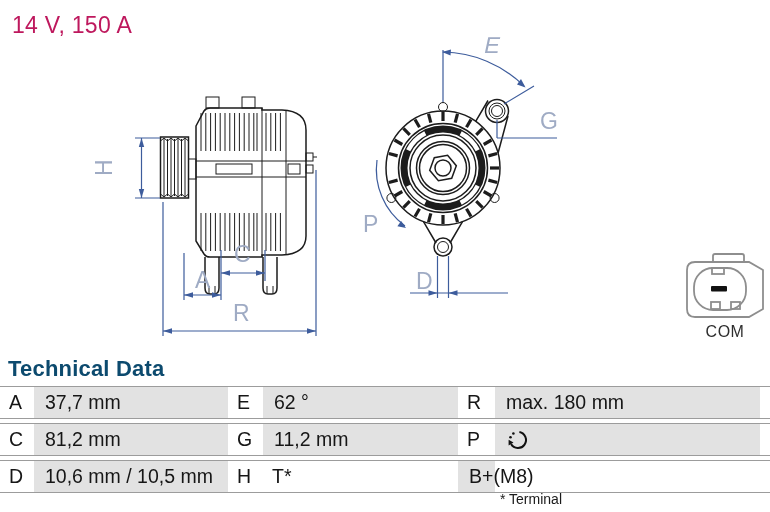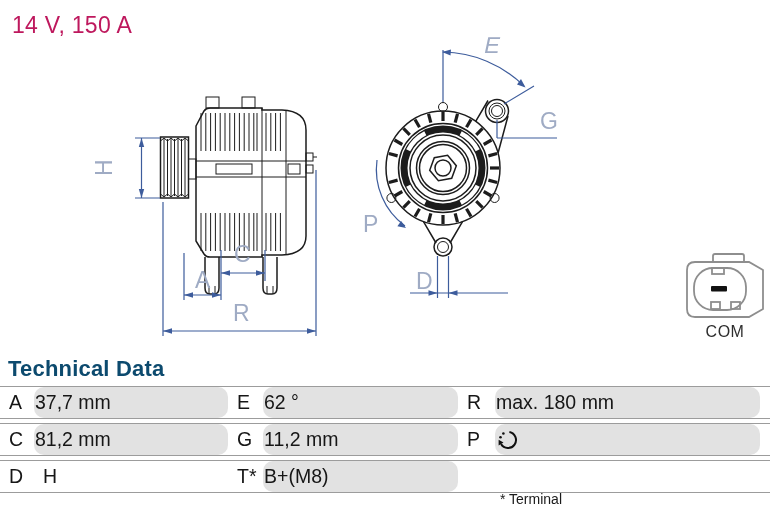--- a/index.html
+++ b/index.html
@@ -4,21 +4,21 @@
 <style>
   html,body{margin:0;padding:0;}
   body{width:770px;height:512px;background:#ffffff;font-family:"Liberation Sans",sans-serif;position:relative;overflow:hidden;}
   .stage{position:absolute;left:0;top:0;width:770px;height:512px;}
   .title{position:absolute;left:12px;top:12px;font-size:23px;color:#be185d;letter-spacing:.3px;}
   svg.diagram{position:absolute;left:0;top:0;}
   .tech-title{position:absolute;left:8px;top:356px;font-size:22px;font-weight:bold;color:#0c4a6e;letter-spacing:.2px;}
   .table-wrap{position:absolute;left:0;top:386px;width:770px;}
   .t-row{display:grid;grid-template-columns:34px 194px 35px 195px 37px 265px;width:770px;height:31px;line-height:31px;border-top:1px solid #9c9c9c;border-bottom:1px solid #9c9c9c;margin-bottom:4px;font-size:19.5px;color:#161616;}
   .t-label{background:#ffffff;padding-left:9px;}
-  .t-value{background:#e2e2e2;padding-left:1px;white-space:nowrap;border-radius:10px;}
+  .t-value{background:#e2e2e2;padding-left:11px;white-space:nowrap;}
   .t-icon-cell{display:flex;align-items:center;}
   .footnote{position:absolute;left:500px;top:491px;font-size:14px;color:#1a1a1a;}
   .blk{stroke:#1c1c1c;fill:none;stroke-width:1.5;}
   .blk-thin{stroke:#1c1c1c;fill:none;stroke-width:1;}
   .dim{stroke:#3d5c9c;fill:none;stroke-width:1.2;}
   .dimfill{fill:#3d5c9c;stroke:none;}
   .dimtext{fill:#9fabc4;font-size:23px;}
   .gry{stroke:#8e8e8e;fill:none;stroke-width:1.8;}
 </style>
 </head>
@@ -217,20 +217,21 @@
         <svg width="24" height="23" viewBox="0 0 24 23">
           <path d="M13.4,4.1 A8,8 0 1 1 5.07,16" fill="none" stroke="#111111" stroke-width="2"></path>
           <polygon points="2.6,11.7 7.5,14.6 2.6,17.4" fill="#111111"></polygon>
           <circle cx="4.5" cy="9.3" r="1.3" fill="#111111"></circle>
           <circle cx="7.4" cy="5.45" r="1.3" fill="#111111"></circle>
         </svg>
       </div>
     </div>
     <div class="t-row">
       <div class="t-label">D</div>
+      <div class="t-value">10,6 mm / 10,5 mm</div>
       <div class="t-label">H</div>
       <div class="t-label">T*</div>
       <div class="t-value">B+(M8)</div>
     </div>
   </div>
 
   <div class="footnote">* Terminal</div>
 </div>
 
 </body></html>

